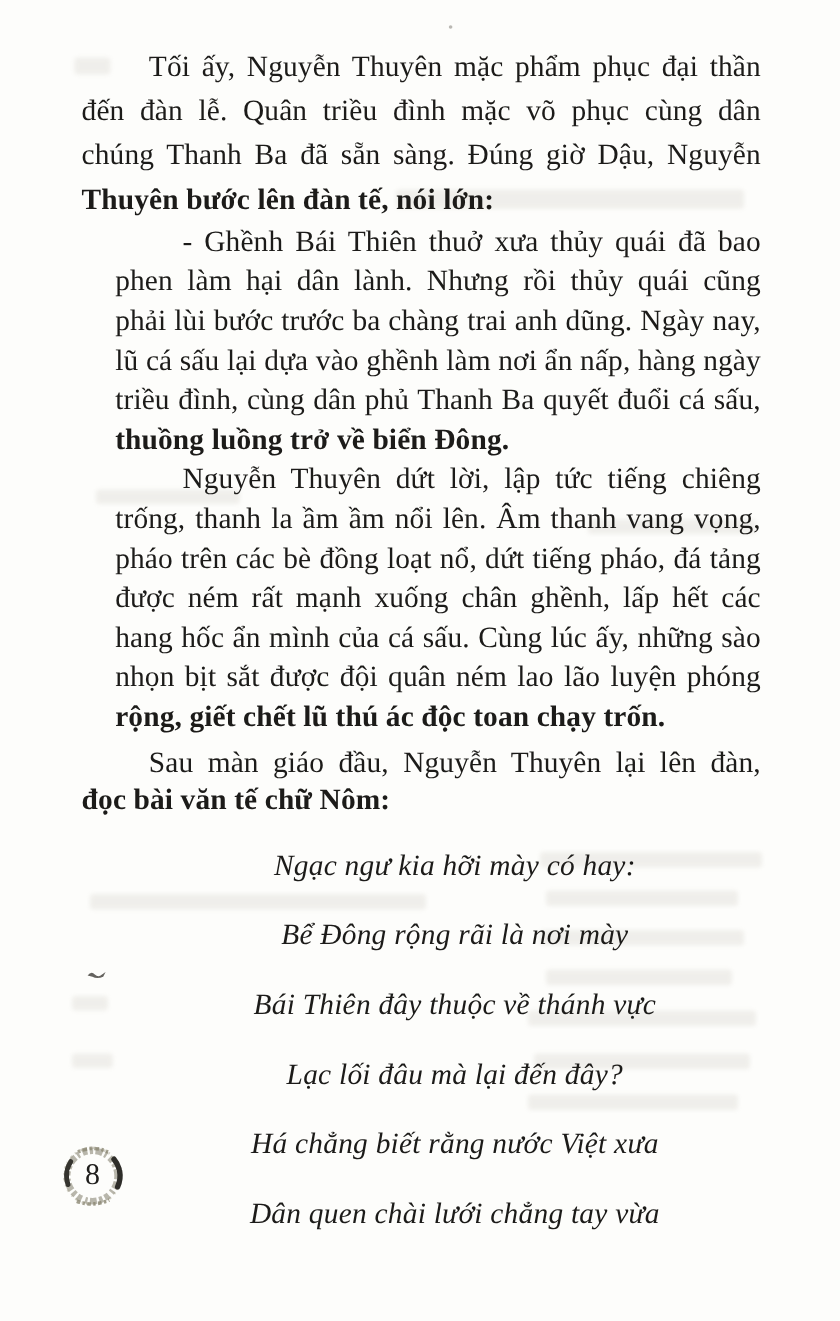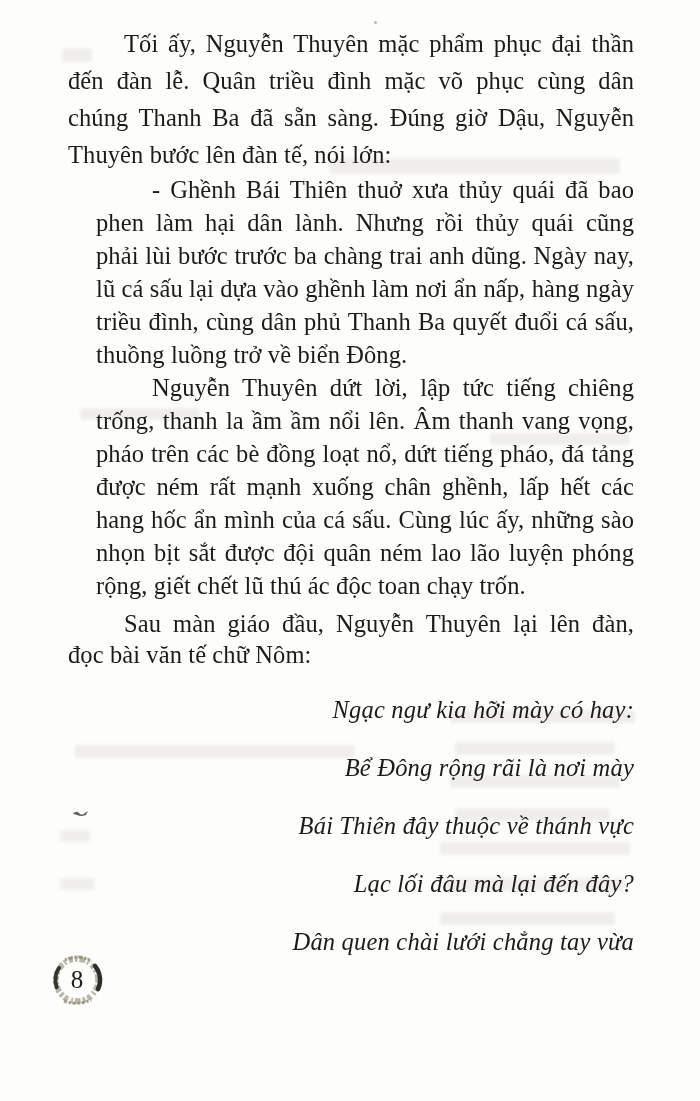--- a/index.html
+++ b/index.html
@@ -10,43 +10,43 @@
   }
   .page {
     position: relative;
     width: 700px; height: 1101px;
     background: #fdfdfb;
     overflow: hidden;
     color: #1c1b19;
   }
   .text-block {
     position: absolute;
-    left: 68px; top: 25px;
+    left: 68px; top: 37px;
     width: 566px;
   }
   .para { margin: 0; padding: 0; font-size: 24.5px; }
   .para-1 { line-height: 37px; }
   .para-2, .para-3 { line-height: 33px; margin-left: 28px; }
   .para-4 { line-height: 31px; margin-top: 6px; }
   .ln {
     text-align: justify;
     text-align-last: justify;
     white-space: normal;
     letter-spacing: 0.1px;
   }
-  .ln.last { text-align: left; text-align-last: left; }
+  .ln.last { text-align: left; text-align-last: left; font-weight: bold; }
   .ln.ind { text-indent: 56px; }
   .verse {
     margin-top: 6px;
     padding-left: 56px;
     font-style: italic;
     font-size: 24.5px;
     line-height: 37px;
   }
-  .verse .vln { text-align: right; letter-spacing: 0.2px; margin-top: 21px; }
+  .verse .vln { text-align: center; letter-spacing: 0.2px; margin-top: 21px; }
 
   
   .page-stamp {
     position: absolute;
     left: 49px; top: 953px;
     width: 56px; height: 54px;
   }
   .page-stamp svg { position: absolute; left: 0; top: 0; }
   .page-stamp .num {
     position: absolute; left: 0; top: 0;
@@ -135,20 +135,21 @@
     <div class="para para-4">
       <div class="ln ind">Sau màn giáo đầu, Nguyễn Thuyên lại lên đàn,</div>
       <div class="ln last">đọc bài văn tế chữ Nôm:</div>
     </div>
 
     <div class="verse">
       <div class="vln">Ngạc ngư kia hỡi mày có hay:</div>
       <div class="vln">Bể Đông rộng rãi là nơi mày</div>
       <div class="vln">Bái Thiên đây thuộc về thánh vực</div>
       <div class="vln">Lạc lối đâu mà lại đến đây?</div>
+      <div class="vln">Há chẳng biết rằng nước Việt xưa</div>
       <div class="vln">Dân quen chài lưới chẳng tay vừa</div>
     </div>
 
   </div>
 
   <div class="page-stamp">
     <svg width="56" height="54" viewBox="0 0 56 54">
       <circle cx="28" cy="27" r="21" fill="none" stroke="#93907f" stroke-width="5.5" stroke-dasharray="3 2 6 2 2 3 4 2" opacity="0.65"></circle>
       <circle cx="28" cy="27" r="23.5" fill="none" stroke="#a8a391" stroke-width="2" stroke-dasharray="2 3 1 4" opacity="0.5"></circle>
       <path d="M46 13 A 21.5 21.5 0 0 1 49 36" fill="none" stroke="#2e2d29" stroke-width="4.5" stroke-linecap="round" stroke-dasharray="9 2 14 2"></path>

